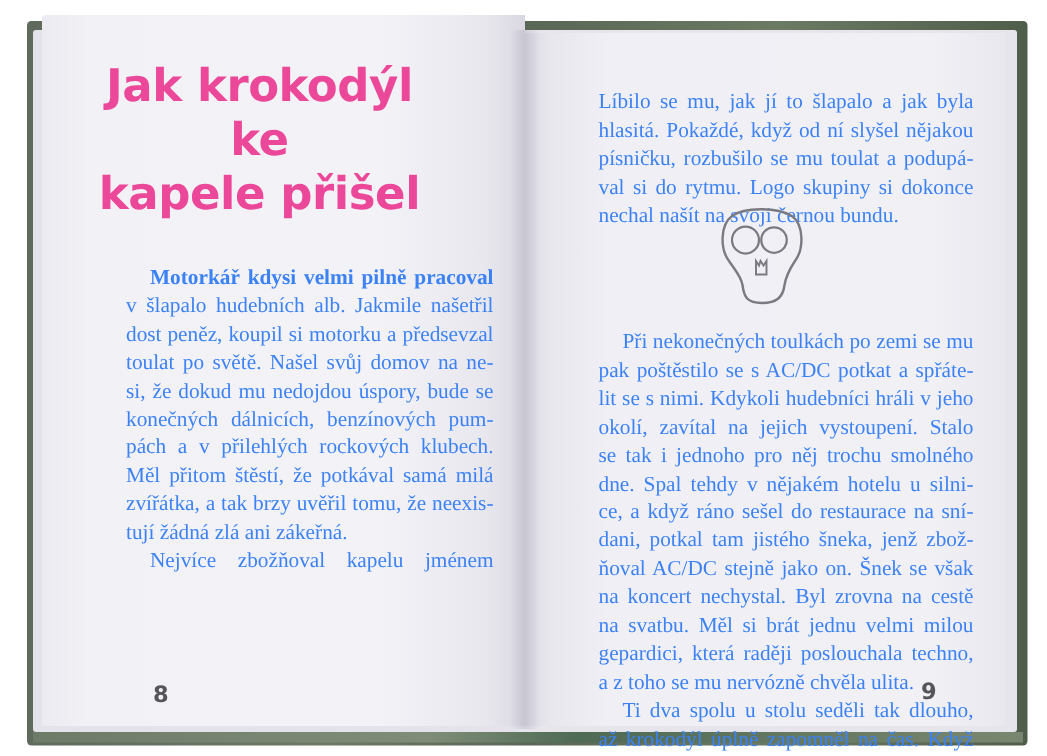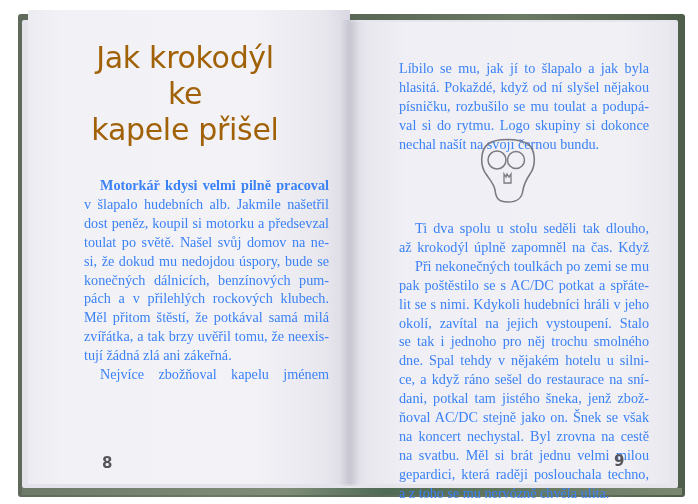--- a/index.html
+++ b/index.html
@@ -77,29 +77,29 @@
     position: absolute;
     left: 340px;
     top: 20px;
     width: 20px;
     height: 466px;
     background: linear-gradient(90deg, rgba(0,0,0,0) 0%, rgba(110,110,130,0.16) 45%, rgba(110,110,130,0.16) 55%, rgba(0,0,0,0) 100%);
     pointer-events: none;
   }
   .chapter-title {
     position: absolute;
-    left: 60px;
+    left: 48px;
     top: 40px;
     width: 250px;
     text-align: center;
     font-family: "DejaVu Sans", sans-serif;
-    font-weight: normal;
+    font-weight: bold;
     font-size: 30px;
     line-height: 36px;
-    color: #a16207;
+    color: #ec4899;
     letter-spacing: -0.3px;
   }
   .chapter-title div { white-space: nowrap; }
   .body-text {
     position: absolute;
     font-family: "Liberation Serif", serif;
     font-size: 14.2px;
     line-height: 18.9px;
     color: #3b82f6;
     text-align: justify;
@@ -199,35 +199,35 @@
     </div>
 
   <svg class="illustration" viewBox="0 0 58 66" xmlns="http://www.w3.org/2000/svg">
     <path d="M10 6 C18 0 40 0 50 6 C58 12 58 28 52 36 C48 42 46 46 45 52 C44 60 40 64 30 64 C20 64 18 60 17 52 C16 46 12 42 8 36 C2 28 2 12 10 6 Z" fill="none" stroke="#7a7a82" stroke-width="1.6"></path>
     <ellipse cx="19" cy="22" rx="9" ry="9" fill="none" stroke="#7a7a82" stroke-width="1.5"></ellipse>
     <ellipse cx="38" cy="22" rx="8.5" ry="8.5" fill="none" stroke="#7a7a82" stroke-width="1.5"></ellipse>
     <path d="M26 36 L26 45 L33 45 L33 36 L31 39 L29 36 L28 39 Z" fill="none" stroke="#7a7a82" stroke-width="1.3"></path>
   </svg>
 
   <div class="body-text right-text-2" id="right-text-2">
-      <p style="text-indent: 0px;">
-        <span class="line" style="text-indent: 16px;">Ti dva spolu u stolu seděli tak dlouho,</span>
-        <span class="line">až krokodýl úplně zapomněl na čas. Když</span>
-      </p>
       <p style="text-indent: 0px;">
         <span class="line" style="text-indent: 16px;">Při nekonečných toulkách po zemi se mu</span>
         <span class="line">pak poštěstilo se s AC/DC potkat a spřáte-</span>
         <span class="line">lit se s nimi. Kdykoli hudebníci hráli v jeho</span>
         <span class="line">okolí, zavítal na jejich vystoupení. Stalo</span>
         <span class="line">se tak i jednoho pro něj trochu smolného</span>
         <span class="line">dne. Spal tehdy v nějakém hotelu u silni-</span>
         <span class="line">ce, a když ráno sešel do restaurace na sní-</span>
         <span class="line">dani, potkal tam jistého šneka, jenž zbož-</span>
         <span class="line">ňoval AC/DC stejně jako on. Šnek se však</span>
         <span class="line">na koncert nechystal. Byl zrovna na cestě</span>
         <span class="line">na svatbu. Měl si brát jednu velmi milou</span>
         <span class="line">gepardici, která raději poslouchala techno,</span>
         <span class="line last">a z toho se mu nervózně chvěla ulita.</span>
       </p>
+      <p style="text-indent: 0px;">
+        <span class="line" style="text-indent: 16px;">Ti dva spolu u stolu seděli tak dlouho,</span>
+        <span class="line">až krokodýl úplně zapomněl na čas. Když</span>
+      </p>
     </div>
 
   <div class="page-number page-number-right">9</div>
 </div>
 
 </body></html>

